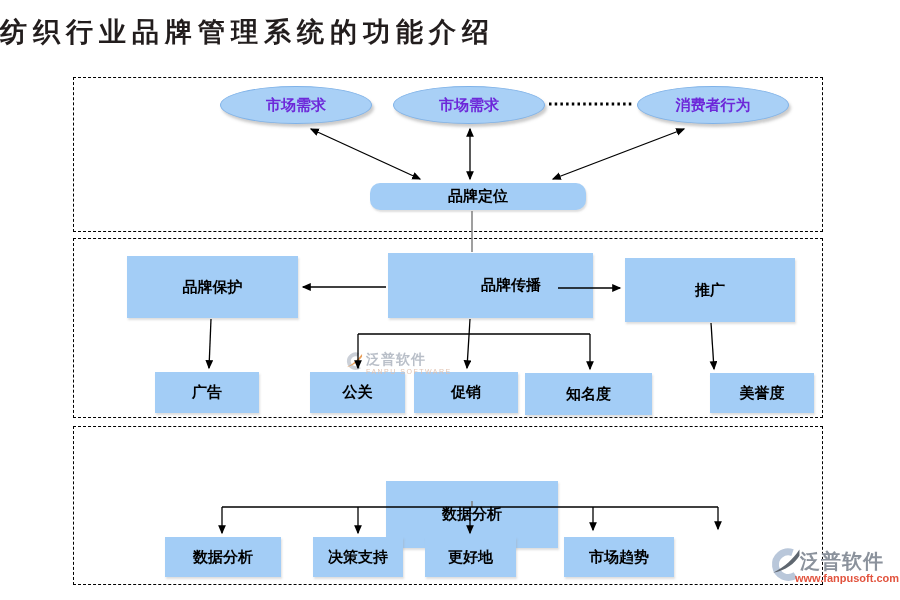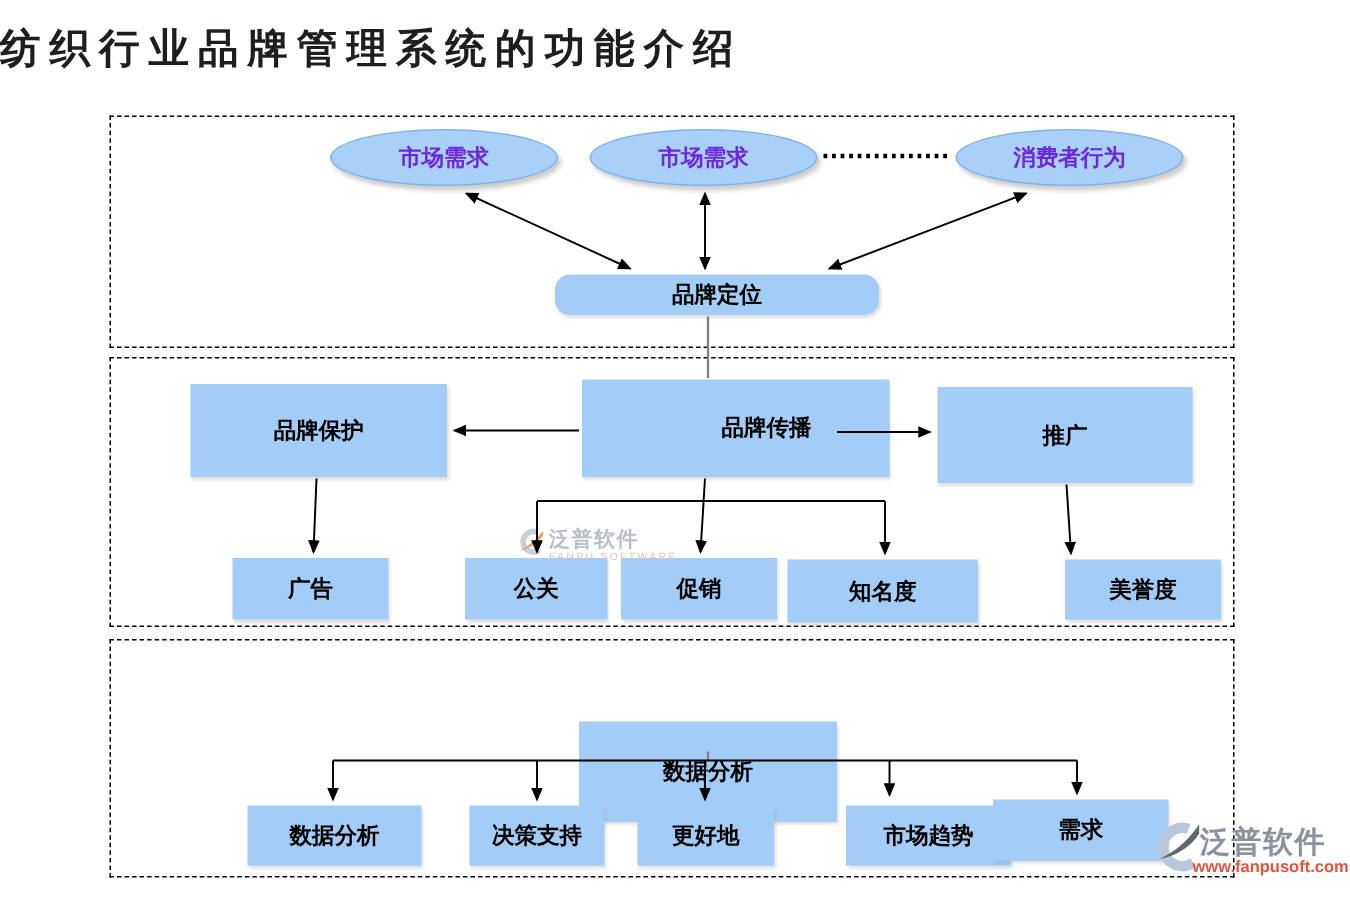--- a/index.html
+++ b/index.html
@@ -60,21 +60,20 @@
   <div class="node" style="left:310px;top:372px;width:95px;height:41px;">公关</div>
   <div class="node" style="left:414px;top:372px;width:104px;height:41px;">促销</div>
   <div class="node" style="left:525px;top:373px;width:127px;height:42px;">知名度</div>
   <div class="node" style="left:664px;top:373px;width:104px;height:40px;margin-left:46px;">美誉度</div>
 
   <div class="node" style="left:386px;top:433px;width:172px;height:67px;margin-top:48px;">数据分析</div>
   <div class="node" style="left:165px;top:537px;width:116px;height:40px;">数据分析</div>
   <div class="node" style="left:313px;top:537px;width:90px;height:40px;">决策支持</div>
   <div class="node" style="left:425px;top:537px;width:91px;height:40px;">更好地</div>
   <div class="node" style="left:538px;top:537px;width:110px;height:40px;margin-left:26px;">市场趋势</div>
-  <div class="node" style="left:662px;top:533px;width:117px;height:41px;">需求</div>
 
   <div class="wm-center">
     <svg width="19" height="19" viewBox="0 0 20 20">
       <path d="M15 3 A7.2 7.2 0 1 0 16.5 15.5" fill="none" stroke="#c9ced6" stroke-width="4"></path>
       <path d="M19 2 C14 8 10 12 3 16 C11 14 16 9 19 5 Z" fill="#e89a52"></path>
     </svg>
     <span class="txt">
       <span class="nm">泛普软件</span>
       <span class="sub">FANPU SOFTWARE</span>
     </span>

